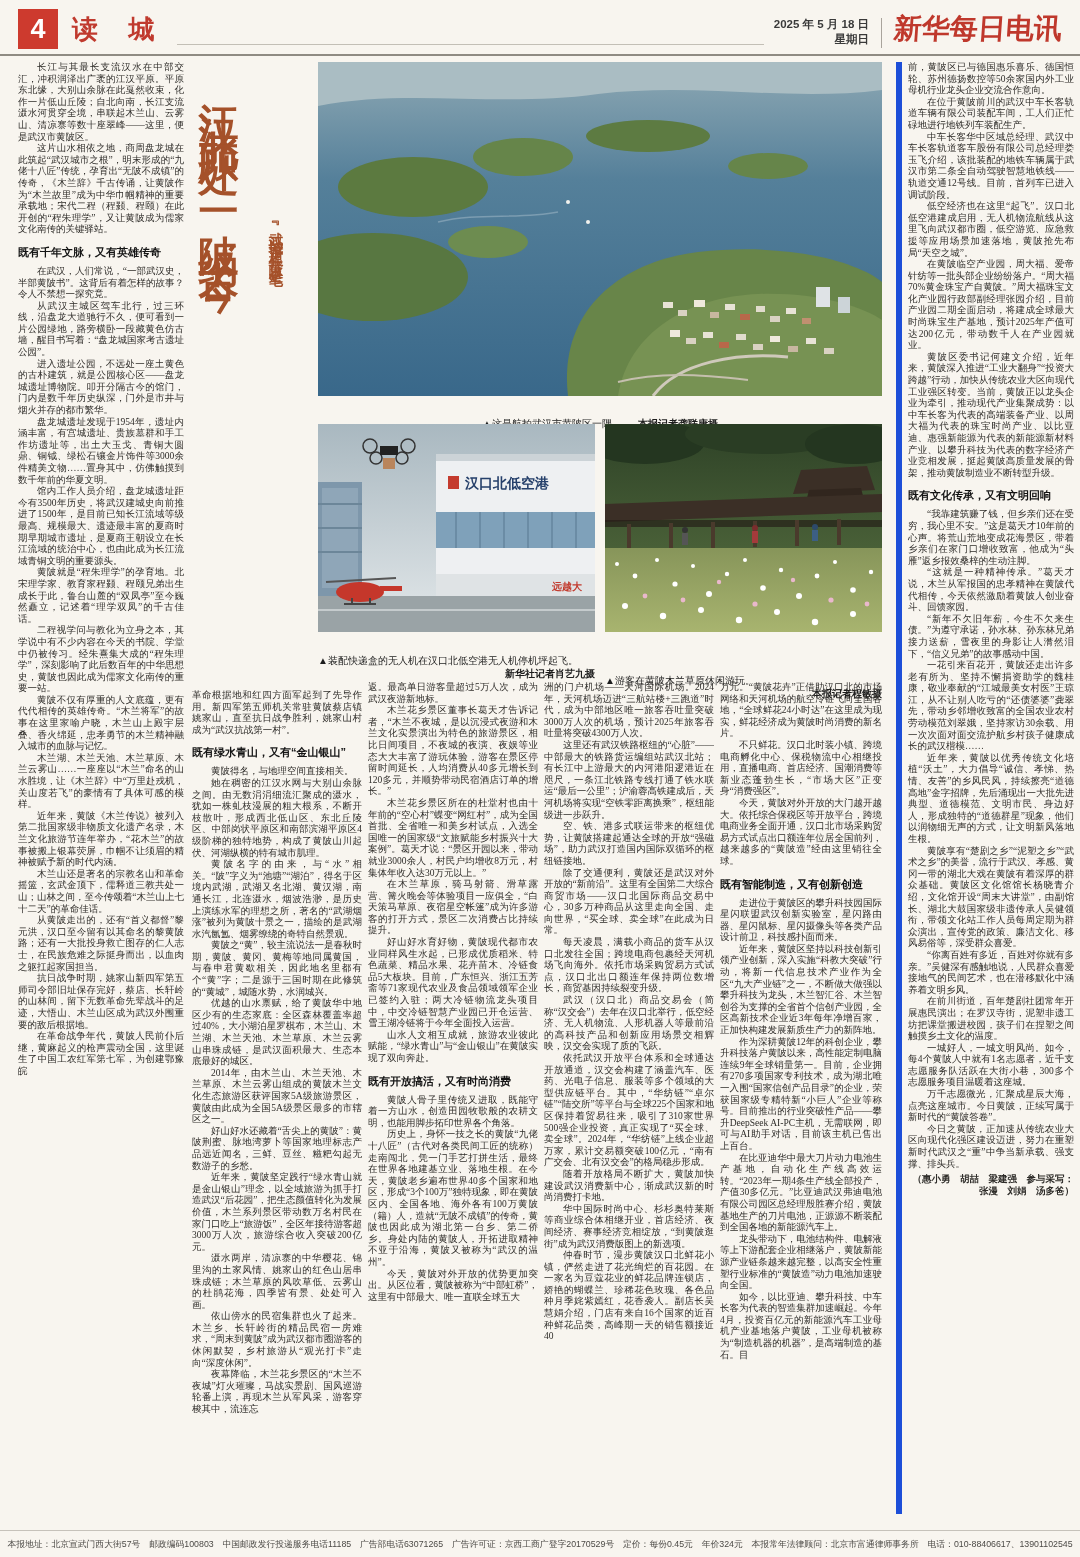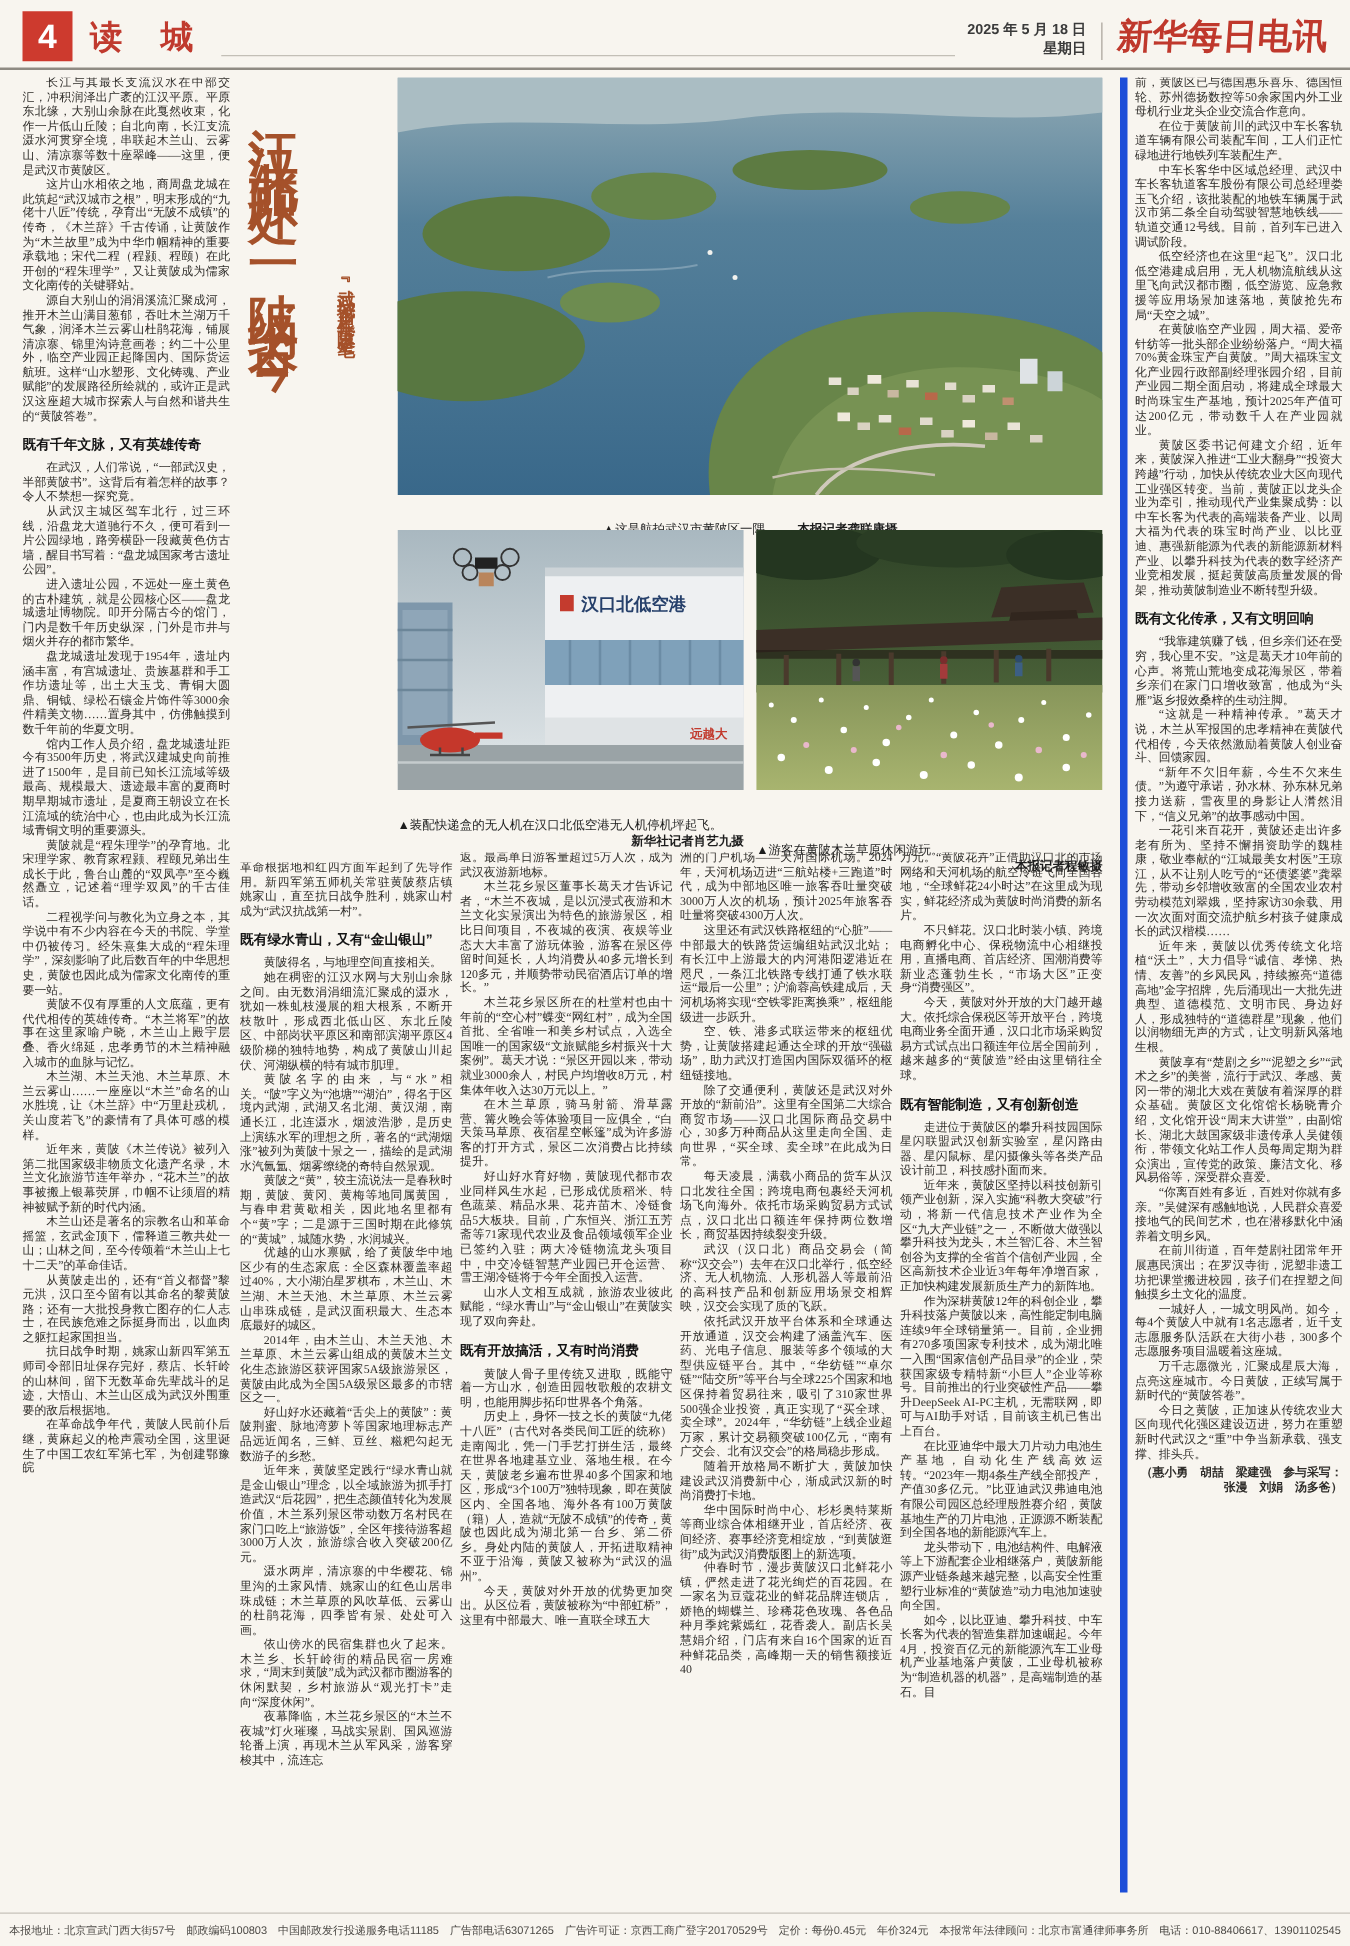--- a/index.html
+++ b/index.html
@@ -246,21 +246,20 @@
     </g>
   </svg>
   <div class="cap" id="cap-pav">
     <div>▲游客在黄陂木兰草原休闲游玩。</div>
     <div class="line2">本报记者程敏摄</div>
   </div>
 
   <div class="col" id="col1">
       <p class="para">长江与其最长支流汉水在中部交汇，冲积润泽出广袤的江汉平原。平原东北缘，大别山余脉在此戛然收束，化作一片低山丘陵；自北向南，长江支流滠水河贯穿全境，串联起木兰山、云雾山、清凉寨等数十座翠峰——这里，便是武汉市黄陂区。</p>
       <p class="para">这片山水相依之地，商周盘龙城在此筑起“武汉城市之根”，明末形成的“九佬十八匠”传统，孕育出“无陂不成镇”的传奇，《木兰辞》千古传诵，让黄陂作为“木兰故里”成为中华巾帼精神的重要承载地；宋代二程（程颢、程颐）在此开创的“程朱理学”，又让黄陂成为儒家文化南传的关键驿站。</p>
-      <p class="para">源自大别山的涓涓溪流汇聚成河，推开木兰山满目葱郁，吞吐木兰湖万千气象，润泽木兰云雾山杜鹃花海，铺展清凉寨、锦里沟诗意画卷；约二十公里外，临空产业园正起降国内、国际货运航班。这样“山水塑形、文化铸魂、产业赋能”的发展路径所绘就的，或许正是武汉这座超大城市探索人与自然和谐共生的“黄陂答卷”。</p>
       <h3 class="sec-head">既有千年文脉，又有英雄传奇</h3>
       <p class="para">在武汉，人们常说，“一部武汉史，半部黄陂书”。这背后有着怎样的故事？令人不禁想一探究竟。</p>
       <p class="para">从武汉主城区驾车北行，过三环线，沿盘龙大道驰行不久，便可看到一片公园绿地，路旁横卧一段藏黄色仿古墙，醒目书写着：“盘龙城国家考古遗址公园”。</p>
       <p class="para">进入遗址公园，不远处一座土黄色的古朴建筑，就是公园核心区——盘龙城遗址博物院。叩开分隔古今的馆门，门内是数千年历史纵深，门外是市井与烟火并存的都市繁华。</p>
       <p class="para">盘龙城遗址发现于1954年，遗址内涵丰富，有宫城遗址、贵族墓群和手工作坊遗址等，出土大玉戈、青铜大圆鼎、铜钺、绿松石镶金片饰件等3000余件精美文物……置身其中，仿佛触摸到数千年前的华夏文明。</p>
       <p class="para">馆内工作人员介绍，盘龙城遗址距今有3500年历史，将武汉建城史向前推进了1500年，是目前已知长江流域等级最高、规模最大、遗迹最丰富的夏商时期早期城市遗址，是夏商王朝设立在长江流域的统治中心，也由此成为长江流域青铜文明的重要源头。</p>
       <p class="para">黄陂就是“程朱理学”的孕育地。北宋理学家、教育家程颢、程颐兄弟出生成长于此，鲁台山麓的“双凤亭”至今巍然矗立，记述着“理学双凤”的千古佳话。</p>
       <p class="para">二程视学问与教化为立身之本，其学说中有不少内容在今天的书院、学堂中仍被传习。经朱熹集大成的“程朱理学”，深刻影响了此后数百年的中华思想史，黄陂也因此成为儒家文化南传的重要一站。</p>
       <p class="para">黄陂不仅有厚重的人文底蕴，更有代代相传的英雄传奇。“木兰将军”的故事在这里家喻户晓，木兰山上殿宇层叠、香火绵延，忠孝勇节的木兰精神融入城市的血脉与记忆。</p>
       <p class="para">木兰湖、木兰天池、木兰草原、木兰云雾山……一座座以“木兰”命名的山水胜境，让《木兰辞》中“万里赴戎机，关山度若飞”的豪情有了具体可感的模样。</p>

